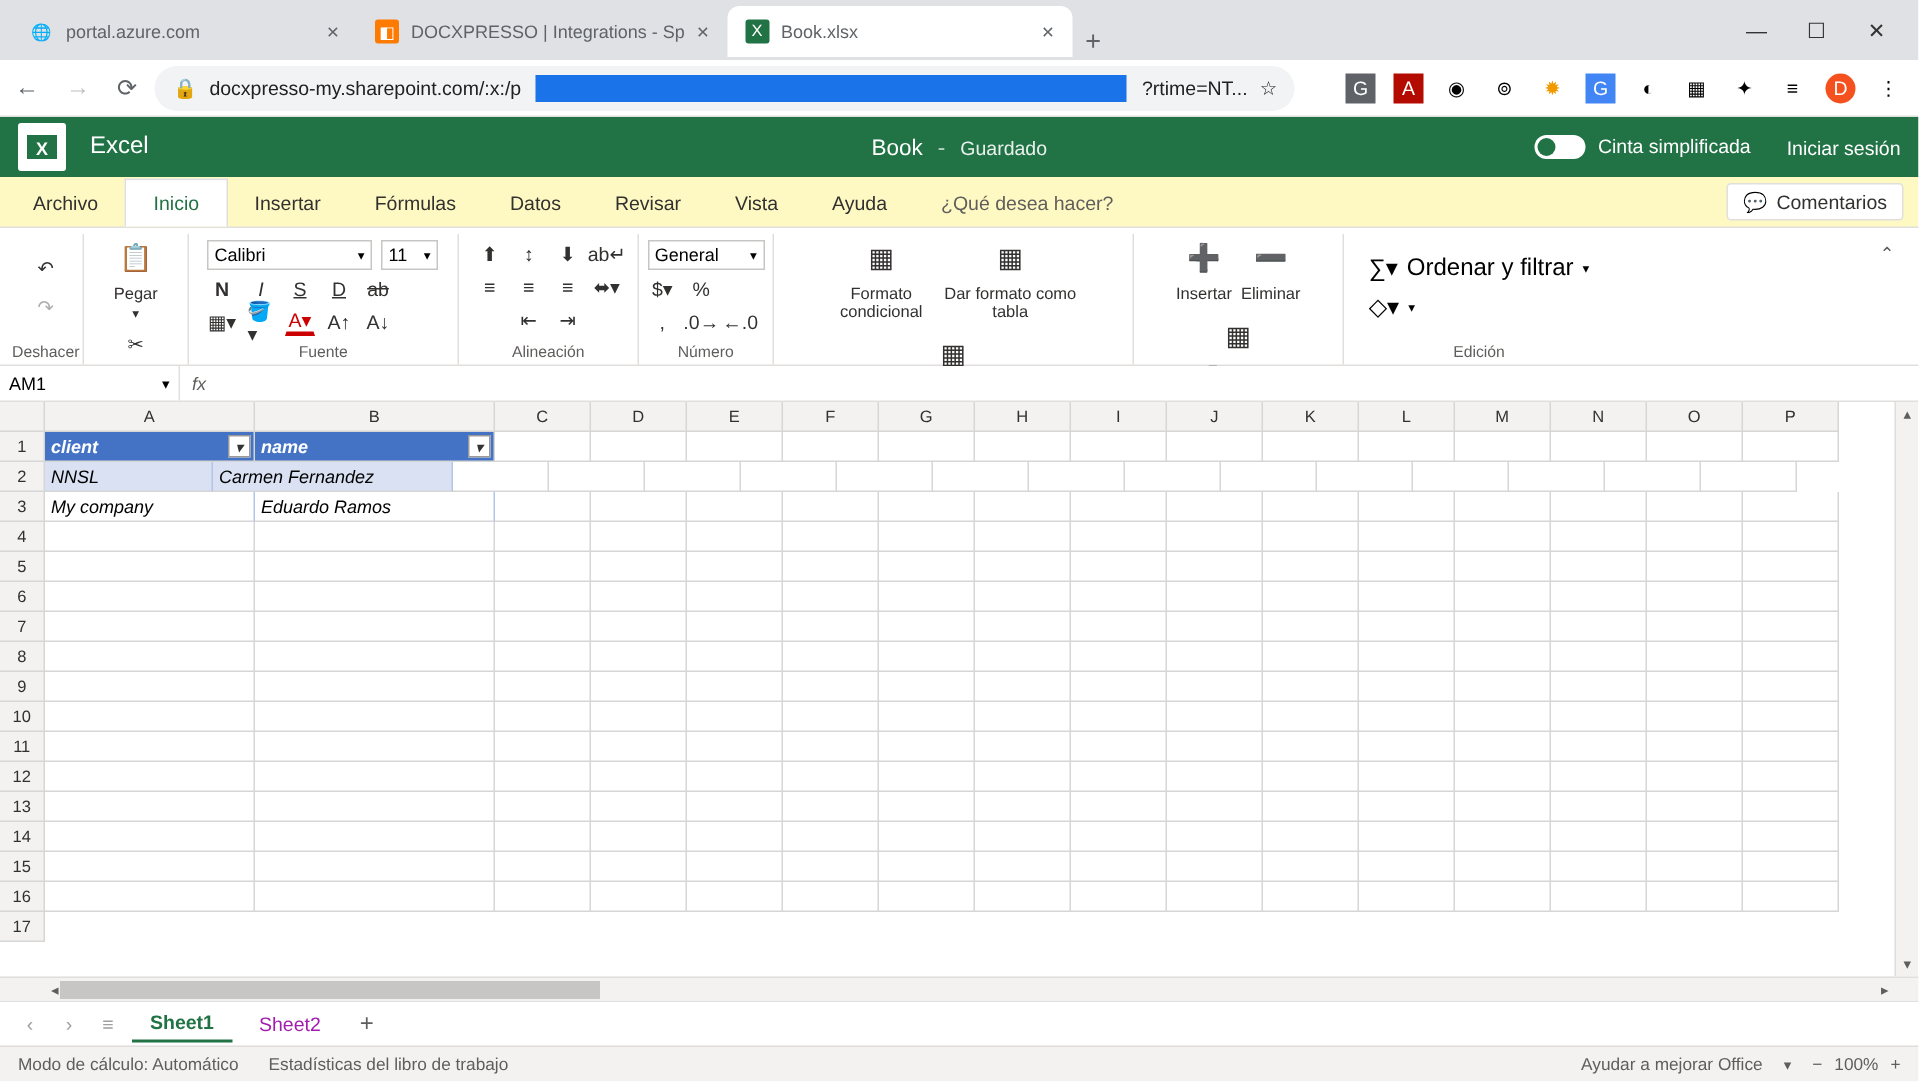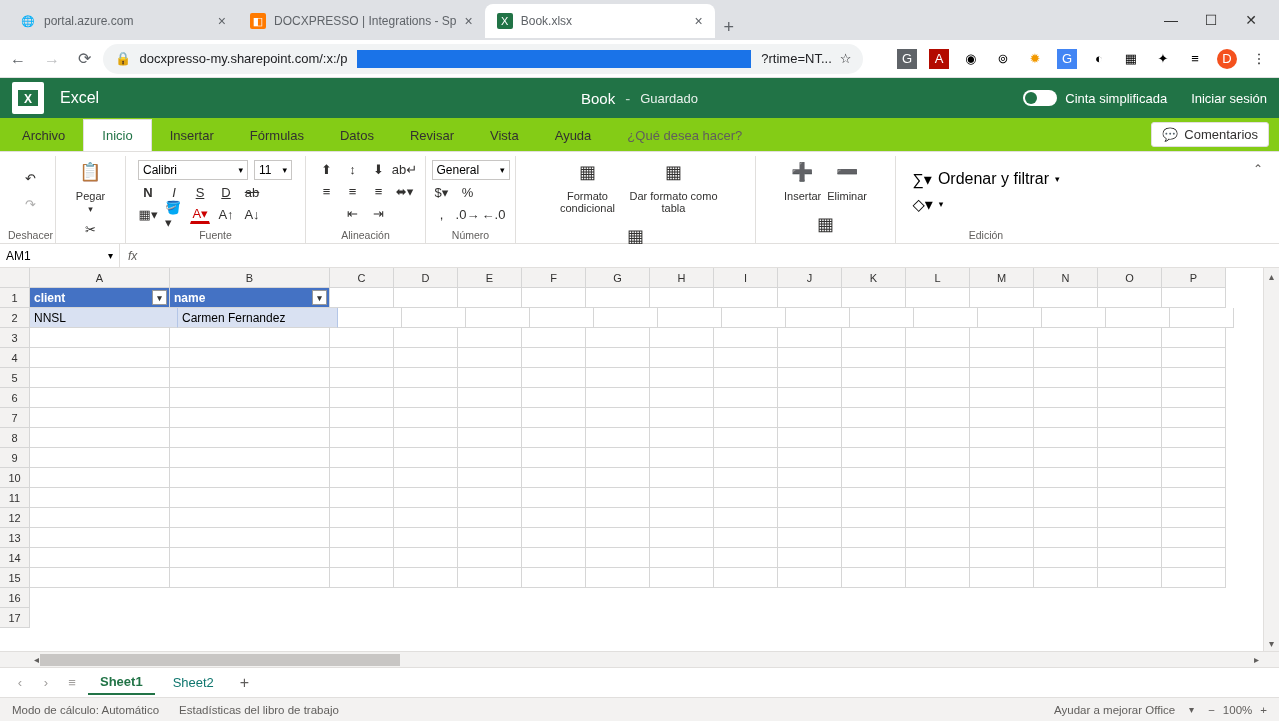--- a/index.html
+++ b/index.html
@@ -23,21 +23,21 @@
 .exticons span{width:20px;height:20px;display:flex;align-items:center;justify-content:center;font-size:13px;}
 .excel-header{height:40px;background:#217346;display:flex;align-items:center;color:#fff;padding:0 12px;}
 .excel-logo{width:32px;height:32px;background:#fff;display:flex;align-items:center;justify-content:center;color:#217346;font-weight:bold;font-size:16px;margin-right:16px;border-radius:2px;}
 .excel-brand{font-size:16px;margin-right:40px;}
 .doc-title{position:absolute;left:50%;transform:translateX(-50%);display:flex;align-items:center;gap:10px;font-size:15px;}
 .doc-title .sep{opacity:.7;}
 .doc-title .status{font-size:13px;opacity:.9;}
 .hdr-right{margin-left:auto;display:flex;align-items:center;gap:24px;font-size:13px;}
 .toggle{width:34px;height:16px;border-radius:10px;background:#fff;position:relative;}
 .toggle::after{content:"";position:absolute;left:2px;top:2px;width:12px;height:12px;border-radius:50%;background:#217346;}
-.menubar{height:34px;background:#84cc16;display:flex;align-items:flex-end;border-bottom:1px solid #e1dfdd;padding:0 4px;position:relative;}
+.menubar{height:34px;background:#fef9c3;display:flex;align-items:flex-end;border-bottom:1px solid #e1dfdd;padding:0 4px;position:relative;}
 .menubar .mtab{padding:8px 18px;font-size:13px;color:#323130;cursor:default;}
 .menubar .mtab.active{background:#fff;color:#217346;border:1px solid #e1dfdd;border-bottom:none;}
 .menubar .tellme{font-size:13px;color:#605e5c;padding:8px 18px;}
 .menubar .comments{position:absolute;right:10px;top:4px;display:flex;align-items:center;gap:6px;font-size:13px;color:#323130;border:1px solid #e1dfdd;padding:4px 10px;border-radius:3px;background:#fff;}
 .ribbon{height:92px;background:#fff;border-bottom:1px solid #e1dfdd;display:flex;padding:4px 6px 0;}
 .rgroup{display:flex;flex-direction:column;align-items:center;padding:0 8px;border-right:1px solid #e1dfdd;}
 .rgroup:last-child{border-right:none;}
 .rgroup .icons{flex:1;display:flex;align-items:center;gap:6px;flex-wrap:wrap;justify-content:center;}
 .rgroup .glabel{font-size:10.5px;color:#605e5c;padding:2px 0;}
 .ricon{display:flex;flex-direction:column;align-items:center;gap:2px;font-size:11px;color:#323130;}
@@ -52,35 +52,35 @@
 .namebox{width:120px;height:100%;border-right:1px solid #e1dfdd;display:flex;align-items:center;padding:0 6px;font-size:12px;justify-content:space-between;}
 .fxbox{display:flex;align-items:center;padding:0 8px;gap:8px;font-size:12px;flex:1;}
 .fxbox .fx{font-style:italic;color:#605e5c;}
 .grid-area{flex:1;display:flex;overflow:hidden;background:#fff;}
 .rowhdrs{display:flex;flex-direction:column;}
 .corner{width:30px;height:20px;background:#f3f2f1;border-right:1px solid #d6d6d6;border-bottom:1px solid #d6d6d6;}
 .rowh{width:30px;height:20px;background:#f3f2f1;border-right:1px solid #d6d6d6;border-bottom:1px solid #d6d6d6;font-size:11px;color:#323130;display:flex;align-items:center;justify-content:center;}
 .gridmain{flex:1;overflow:hidden;position:relative;}
 .colhdrs{display:flex;height:20px;}
 .colh{height:20px;background:#f3f2f1;border-right:1px solid #d6d6d6;border-bottom:1px solid #d6d6d6;font-size:11px;color:#323130;display:flex;align-items:center;justify-content:center;}
-.cells{position:relative;}
+.cells{position:relative;font-style:italic;}
 .row{display:flex;height:20px;}
 .cell{height:20px;border-right:1px solid #d6d6d6;border-bottom:1px solid #d6d6d6;font-size:12px;padding:0 4px;display:flex;align-items:center;overflow:hidden;white-space:nowrap;}
 .thdr{background:#4472c4;color:#fff;font-weight:bold;position:relative;}
 .thdr .fbtn{position:absolute;right:2px;top:2px;width:15px;height:15px;background:#fff;border:1px solid #999;font-size:9px;color:#333;display:flex;align-items:center;justify-content:center;}
 .tband1{background:#d9e1f2;}
 .tcell{border-right:1px solid #b4c6e7;}
 .vscroll{width:16px;background:#f3f2f1;border-left:1px solid #e1dfdd;position:relative;}
 .vscroll .arrow{height:16px;display:flex;align-items:center;justify-content:center;font-size:10px;color:#605e5c;}
 .hscroll{height:16px;background:#f3f2f1;border-top:1px solid #e1dfdd;display:flex;align-items:center;padding:0 40px;}
 .hscroll .thumb{width:360px;height:12px;background:#c8c6c4;}
 .hscroll .arrow{position:absolute;font-size:10px;color:#605e5c;}
 .sheetbar{height:30px;background:#fff;border-top:1px solid #e1dfdd;display:flex;align-items:center;padding:0 10px;gap:6px;font-size:13px;}
 .sheetbar .navbtn{width:20px;display:flex;justify-content:center;color:#a19f9d;}
-.sheetbar .sheet{padding:4px 12px;color:#0f766e;}
+.sheetbar .sheet{padding:4px 12px;color:#a21caf;}
 .sheetbar .sheet.active{color:#217346;border-bottom:2px solid #217346;font-weight:600;}
 .sheetbar .addsheet{font-size:16px;color:#605e5c;padding:0 8px;}
 .statusbar{height:24px;background:#f3f2f1;border-top:1px solid #e1dfdd;display:flex;align-items:center;padding:0 12px;font-size:11.5px;color:#605e5c;gap:20px;}
 .statusbar .right{margin-left:auto;display:flex;align-items:center;gap:14px;}
 .zoom{display:flex;align-items:center;gap:8px;}
 </style>
 </head>
 <body>
 
 <div class="titlebar">
@@ -145,21 +145,21 @@
         <text x="12" y="17" font-size="12" fill="#fff" text-anchor="middle" font-weight="bold">X</text>
       </svg>
   </div>
   <span class="excel-brand">Excel</span>
   <div class="doc-title">
     <span style="font-weight:500">Book</span>
     <span class="sep">-</span>
     <span class="status">Guardado</span>
   </div>
   <div class="hdr-right">
-    <div style="display:flex;align-items:center;gap:8px;">
+    <div style="display:flex;align-items:flex-start;gap:8px;">
       <div class="toggle"></div>
       <span>Cinta simplificada</span>
     </div>
     <span>Iniciar sesión</span>
   </div>
 </div>
 
 <div class="menubar">
   <div class="mtab">Archivo</div>
   <div class="mtab active">Inicio</div>
@@ -382,22 +382,40 @@
           <div class="cell" style="width: 64px;"></div>
           <div class="cell" style="width: 64px;"></div>
           <div class="cell" style="width: 64px;"></div>
           <div class="cell" style="width: 64px;"></div>
           <div class="cell" style="width: 64px;"></div>
           <div class="cell" style="width: 64px;"></div>
           <div class="cell" style="width: 64px;"></div>
           <div class="cell" style="width: 64px;"></div>
         </div>
         <div class="row">
-          <div class="cell tcell tband1" style="width: 148px;">NNSL</div>
+          <div class="cell tcell tband1" style="width: 112px;">NNSL</div>
           <div class="cell tcell tband1" style="width: 160px;">Carmen Fernandez</div>
+          <div class="cell" style="width: 64px;"></div>
+          <div class="cell" style="width: 64px;"></div>
+          <div class="cell" style="width: 64px;"></div>
+          <div class="cell" style="width: 64px;"></div>
+          <div class="cell" style="width: 64px;"></div>
+          <div class="cell" style="width: 64px;"></div>
+          <div class="cell" style="width: 64px;"></div>
+          <div class="cell" style="width: 64px;"></div>
+          <div class="cell" style="width: 64px;"></div>
+          <div class="cell" style="width: 64px;"></div>
+          <div class="cell" style="width: 64px;"></div>
+          <div class="cell" style="width: 64px;"></div>
+          <div class="cell" style="width: 64px;"></div>
+          <div class="cell" style="width: 64px;"></div>
+        </div>
+        <div class="row">
+          <div class="cell tcell tband1" style="width: 140px; background: rgb(255, 255, 255);">My company</div>
+          <div class="cell tcell tband1" style="width: 160px; background: rgb(255, 255, 255);">Eduardo Ramos</div>
           <div class="cell" style="width: 64px;"></div>
           <div class="cell" style="width: 64px;"></div>
           <div class="cell" style="width: 64px;"></div>
           <div class="cell" style="width: 64px;"></div>
           <div class="cell" style="width: 64px;"></div>
           <div class="cell" style="width: 64px;"></div>
           <div class="cell" style="width: 64px;"></div>
           <div class="cell" style="width: 64px;"></div>
           <div class="cell" style="width: 64px;"></div>
           <div class="cell" style="width: 64px;"></div>

